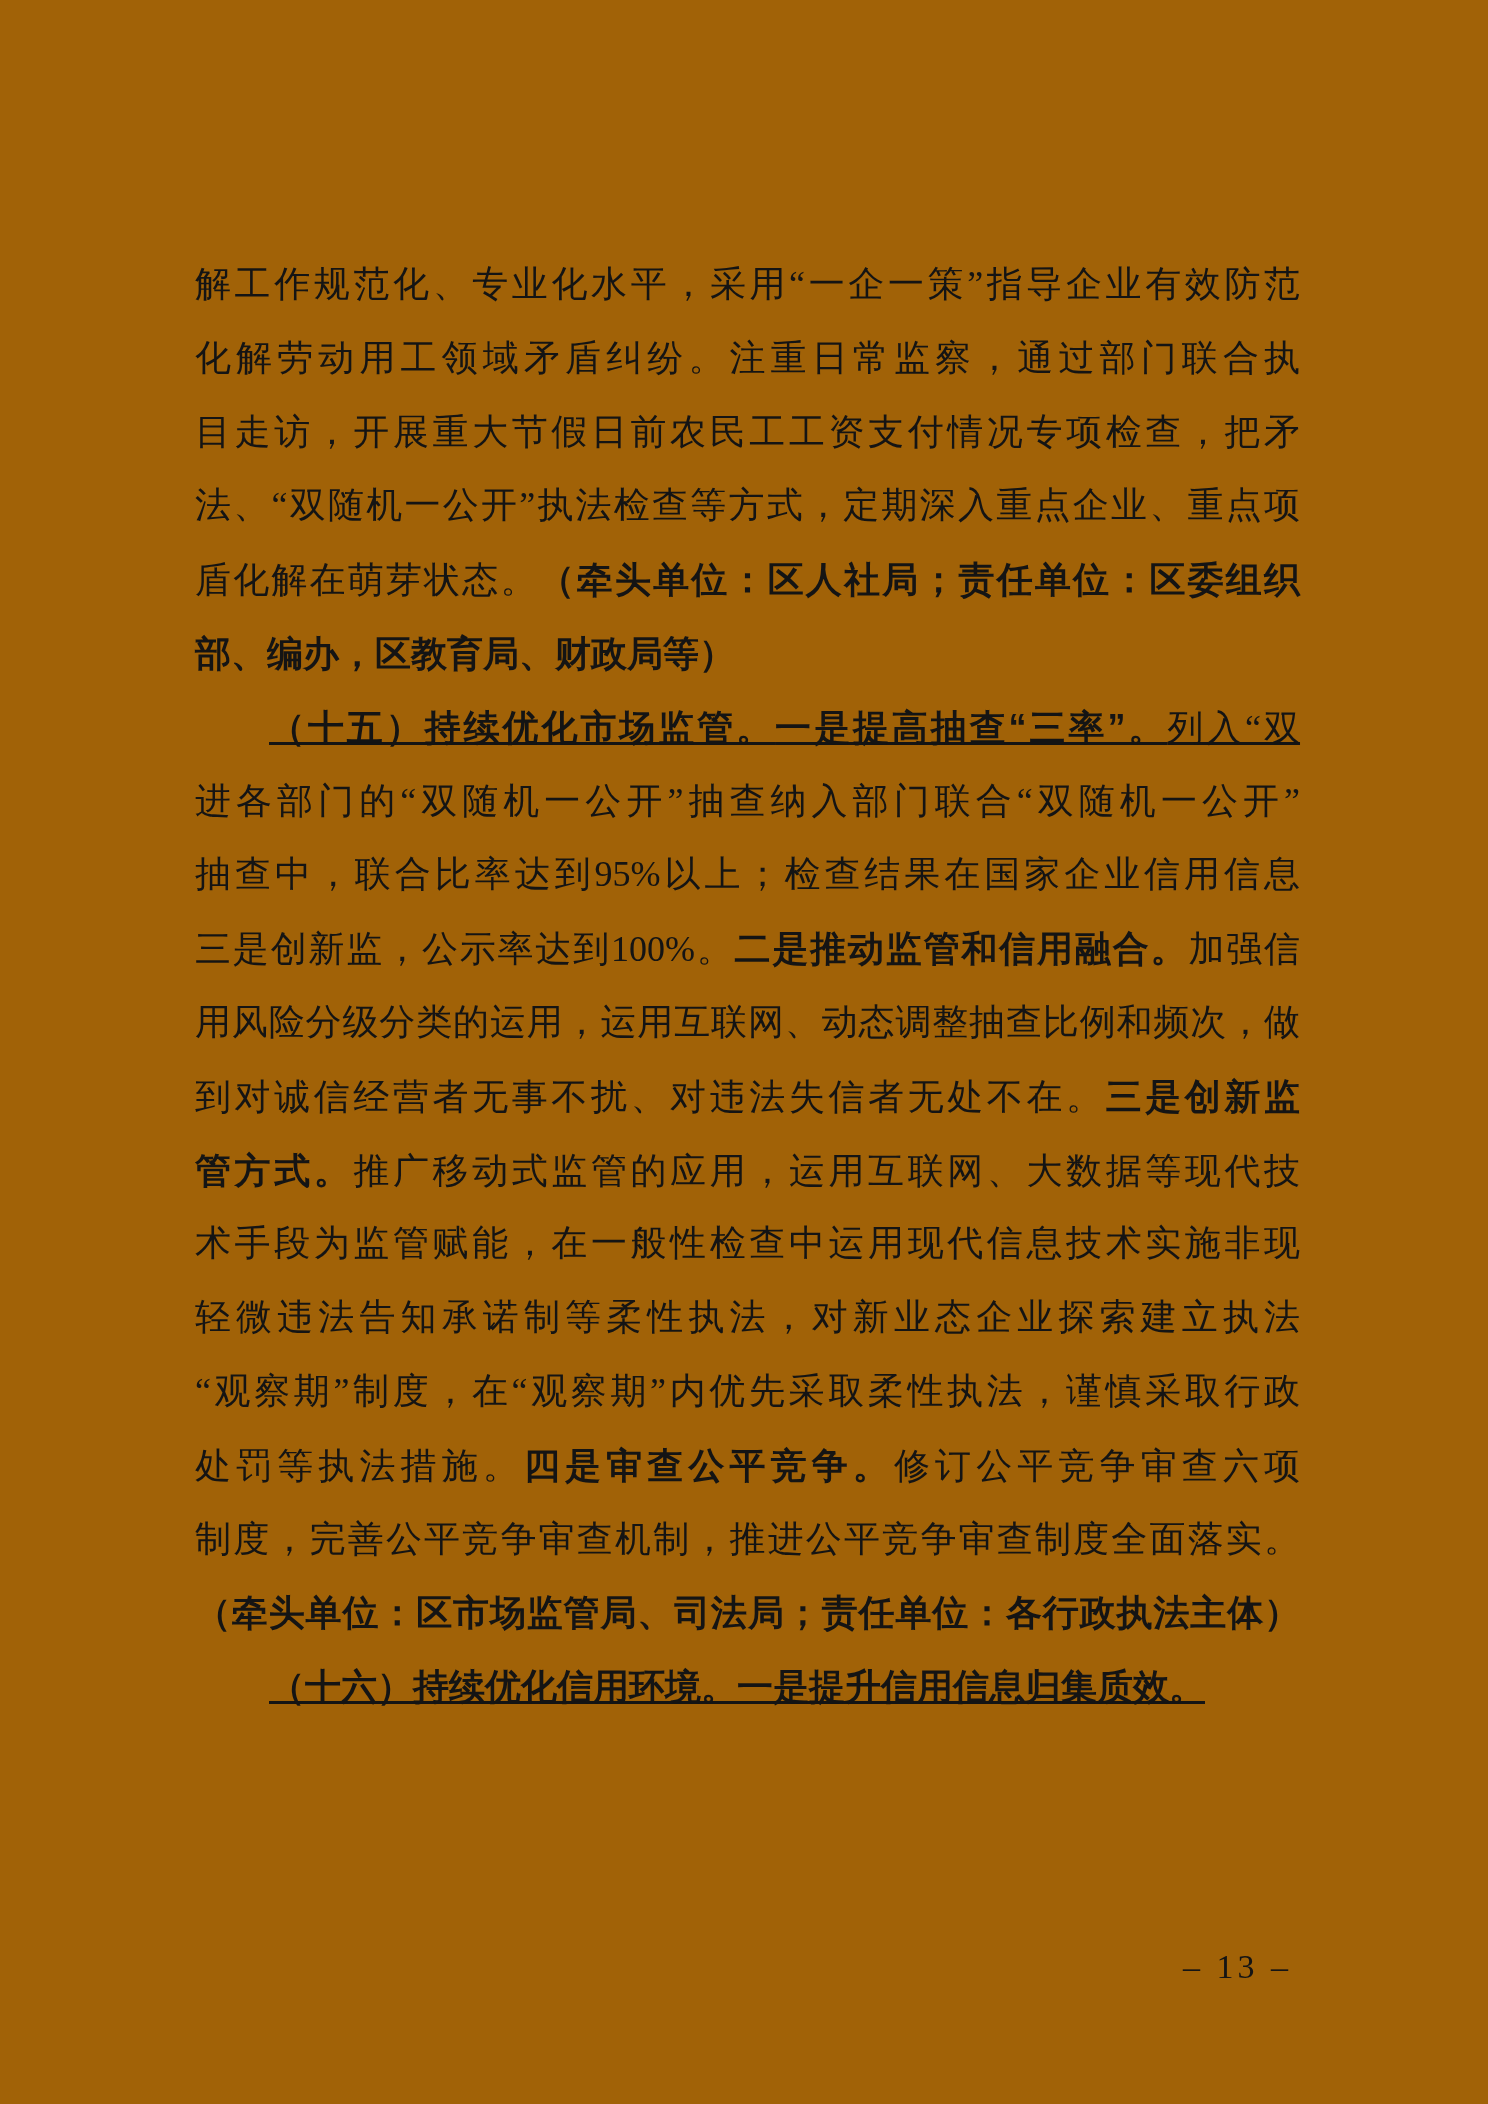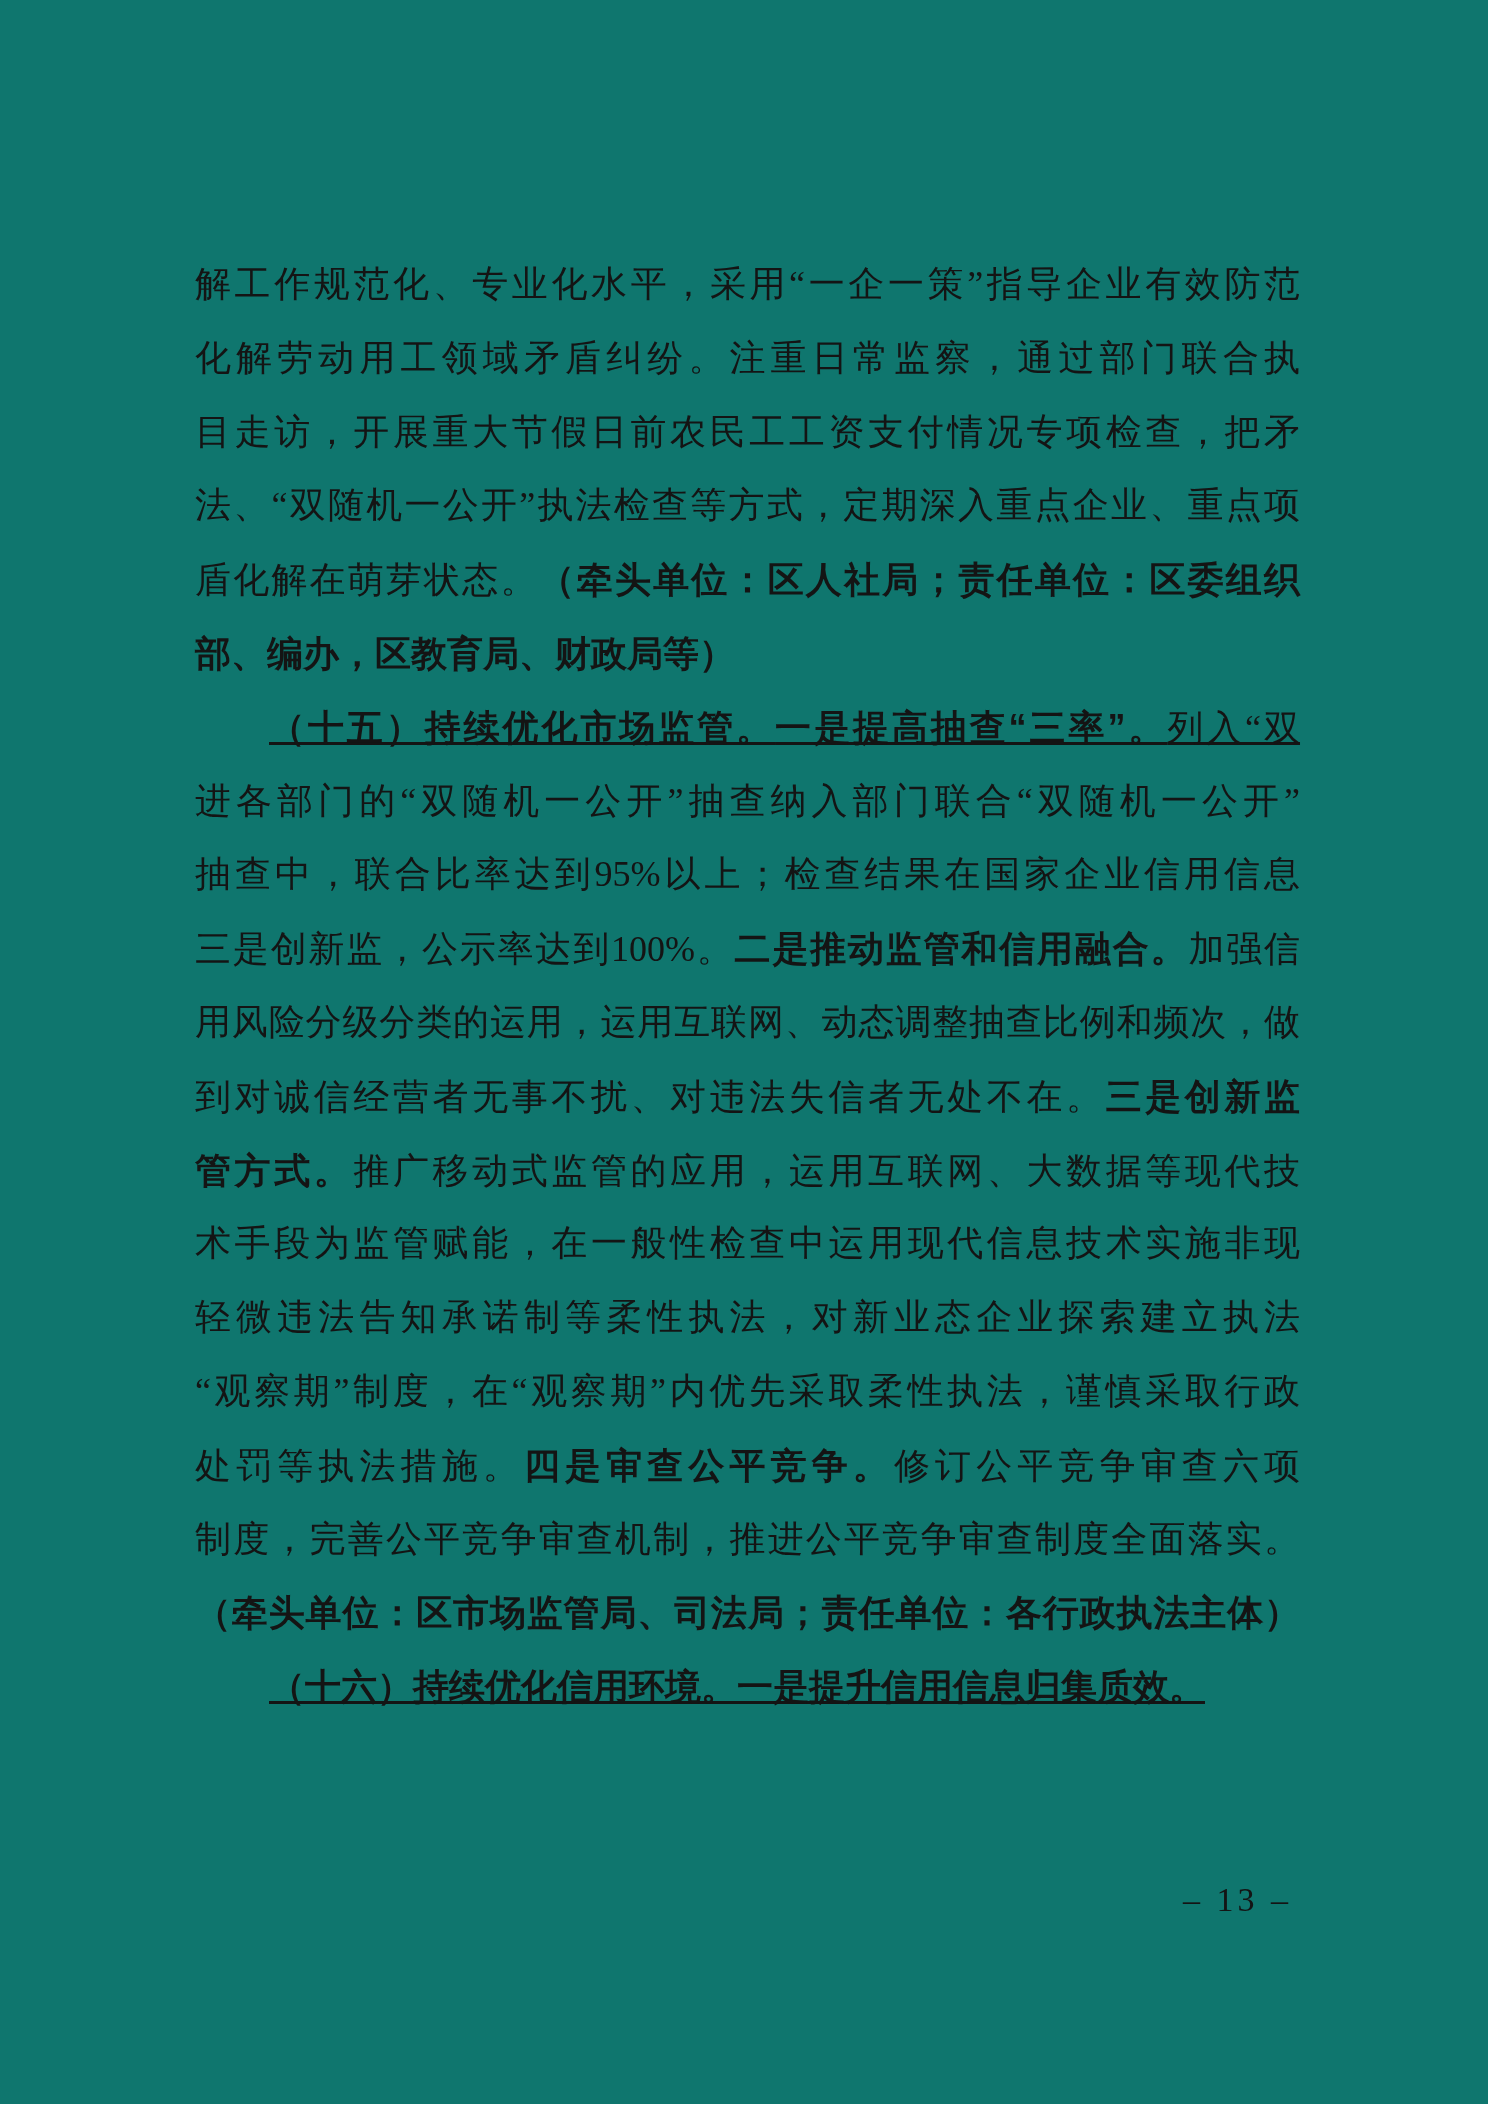--- a/index.html
+++ b/index.html
@@ -4,21 +4,21 @@
 <style>
   html, body {
     margin: 0;
     padding: 0;
     background: #e8e8e8;
   }
   .page {
     position: relative;
     width: 1488px;
     height: 2104px;
-    background: #0f766e;
+    background: #a16207;
     overflow: hidden;
     font-family: "Liberation Serif", "DejaVu Serif", serif;
     color: #141414;
   }
   .text-block {
     position: absolute;
     left: 195px;
     top: 248px;
     width: 1105px;
   }
@@ -48,21 +48,21 @@
     font-family: "Liberation Sans", "DejaVu Sans", sans-serif;
     font-weight: 700;
   }
   
   .seg-kaibold {
     font-family: "Liberation Serif", "DejaVu Serif", serif;
     font-weight: 700;
   }
   .page-number {
     position: absolute;
-    top: 1881px;
+    top: 1948px;
     right: 196px;
     font-size: 34px;
     letter-spacing: 4px;
     font-family: "Liberation Serif", "DejaVu Serif", serif;
     color: #141414;
   }
 </style>
 </head>
 <body>
 

